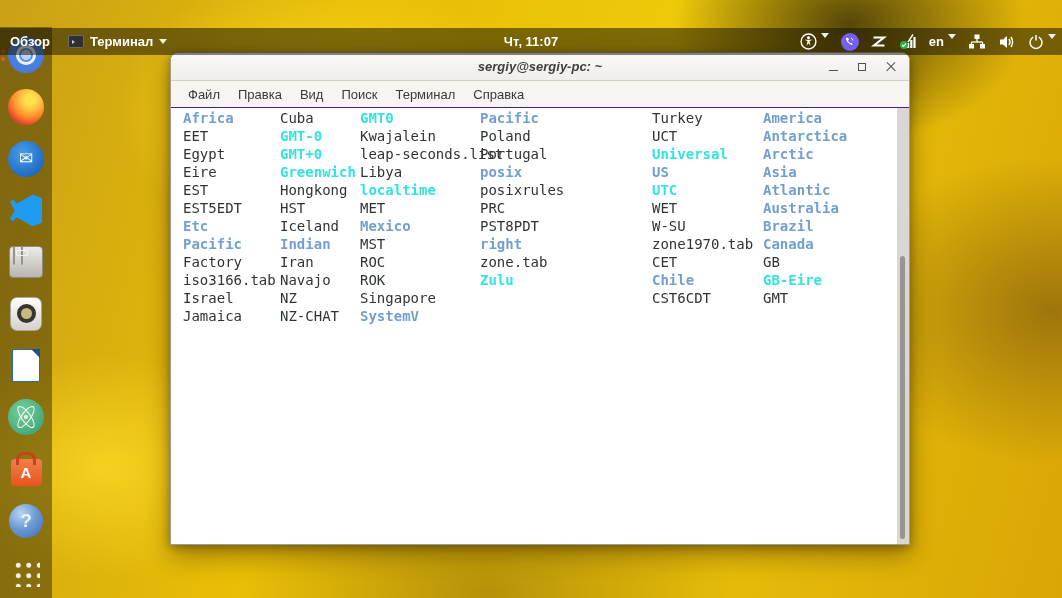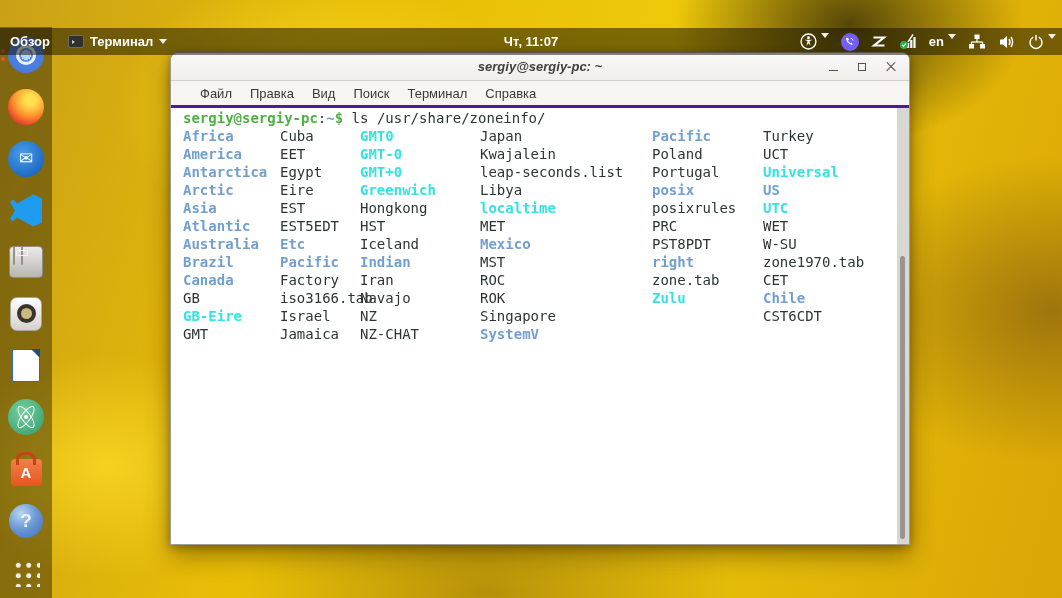--- a/index.html
+++ b/index.html
@@ -105,22 +105,22 @@
     border-radius:7px 7px 0 0; position:relative; display:flex; align-items:center; justify-content:center; }
   .title { font-size:13px; font-weight:bold; color:#403e3a;font-style:italic; }
   .win-controls { position:absolute; right:8px; top:0; height:28px; display:flex; align-items:center; gap:9px; }
   .wbtn { width:20px; height:20px; display:flex; align-items:center; justify-content:center; border-radius:3px; position:relative; }
   .glyph-min { width:9px; height:1.5px; background:#55524d; margin-top:7px; }
   .glyph-max { width:8px; height:8px; border:1.3px solid #55524d; }
   .glyph-close { position:relative; width:10px; height:10px; }
   .glyph-close::before,.glyph-close::after { content:""; position:absolute; left:-1px; top:4.3px; width:12px; height:1.4px; background:#55524d; }
   .glyph-close::before { transform:rotate(45deg); } .glyph-close::after { transform:rotate(-45deg); }
 
-  .menubar { height:27px; background:#f6f5f2; border-bottom:3px solid #4c1d95; display:flex; align-items:center;
-    padding-left:20px; }
+  .menubar { height:27px; background:#f6f5f2; border-bottom:1px solid #4c1d95; display:flex; align-items:center;
+    padding-left:8px; }
   .menu-item { font-size:13px; color:#3a3935; padding:4px 9px; }
 
   .term { flex:1; background:var(--c-terminal_bg,#fff); position:relative;
     font-family:"DejaVu Sans Mono", monospace; font-size:14px; line-height:18px;
     color:var(--c-terminal_fg,#2e3436); padding:1px 14px 0 12px; overflow:hidden; }
   .p-green { color:var(--c-prompt_green,#4fb043); font-weight:bold; }
   .p-blue  { color:var(--c-dir,#729fcf); font-weight:bold; }
   .t-dir   { color:var(--c-dir,#729fcf); font-weight:bold; }
   .t-link  { color:var(--c-symlink,#34e2e2); font-weight:bold; }
   .t-file  { color:var(--c-terminal_fg,#2e3436); }
@@ -272,28 +272,24 @@
   </div>
   <div class="menubar">
     <span class="menu-item">Файл</span>
     <span class="menu-item">Правка</span>
     <span class="menu-item">Вид</span>
     <span class="menu-item">Поиск</span>
     <span class="menu-item">Терминал</span>
     <span class="menu-item">Справка</span>
   </div>
   <div class="term">
-    <div>
-      <span class="p-green">sergiy@sergiy-pc</span><span>:</span><span class="p-blue">~</span><span class="p-green">$</span><span> ls /usr/share/zoneinfo/</span>
-    </div>
     <div class="ls-grid" style="grid-template-columns: 97px 80px 120px 172px 111px auto;">
         <div class="t-dir">Africa</div>
         <div class="t-file">Cuba</div>
         <div class="t-link">GMT0</div>
-        <div class="t-file">Japan</div>
         <div class="t-dir">Pacific</div>
         <div class="t-file">Turkey</div>
         <div class="t-dir">America</div>
         <div class="t-file">EET</div>
         <div class="t-link">GMT-0</div>
         <div class="t-file">Kwajalein</div>
         <div class="t-file">Poland</div>
         <div class="t-file">UCT</div>
         <div class="t-dir">Antarctica</div>
         <div class="t-file">Egypt</div>

